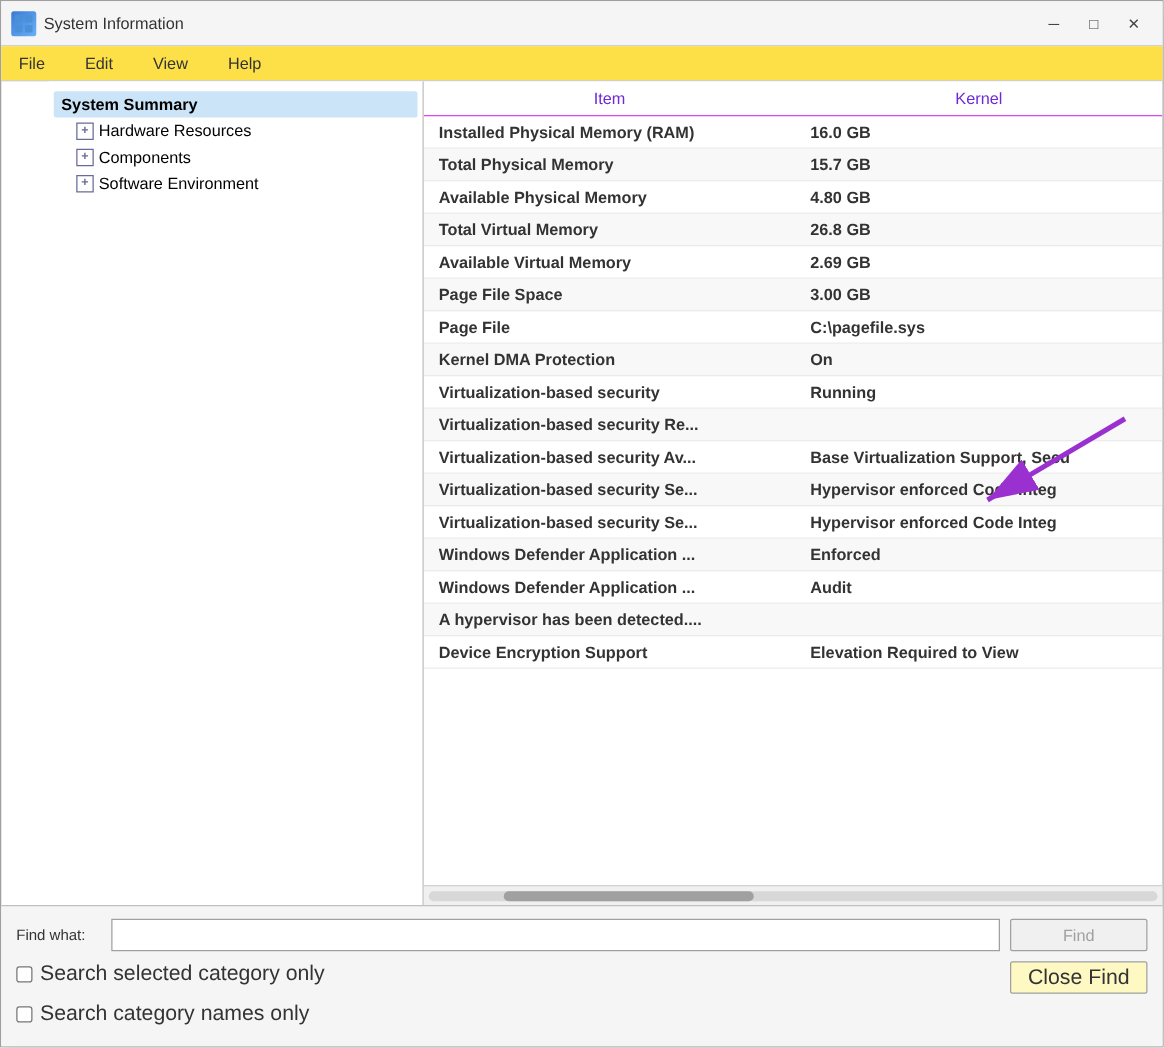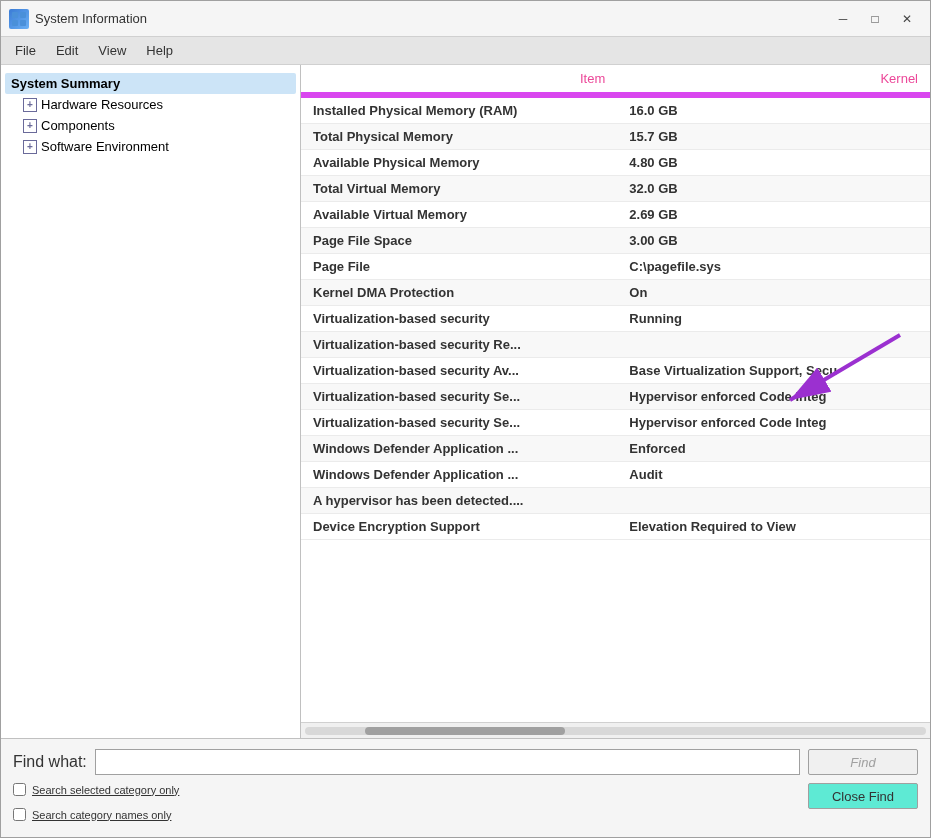--- a/index.html
+++ b/index.html
@@ -63,36 +63,37 @@
       cursor: pointer;
       display: flex;
       align-items: center;
       justify-content: center;
       font-size: 12px;
       color: #444;
       border-radius: 2px;
     }
     .menu-bar {
       display: flex;
-      gap: 0;
+      gap: 12px;
       padding: 2px 4px;
       border-bottom: 1px solid #d0d0d0;
-      background: #e5e5e5;
+      background: #fde047;
     }
     .menu-item {
       padding: 4px 10px;
       cursor: pointer;
       font-size: 13px;
       color: #333;
       border-radius: 2px;
     }
     .main-content {
       display: flex;
       flex: 1;
       overflow: hidden;
+      padding-left: 38px;
     }
     .sidebar {
       width: 300px;
       min-width: 300px;
       border-right: 1px solid #c0c0c0;
       padding: 8px 4px;
       background: #fff;
       overflow-y: auto;
     }
     .sidebar-item {
@@ -132,26 +133,26 @@
       flex: 1;
       overflow-y: scroll;
       overflow-x: auto;
       position: relative;
     }
     .data-table {
       width: 100%;
       border-collapse: collapse;
     }
     .data-table th {
-      text-align: right;
+      text-align: center;
       padding: 6px 12px;
       font-weight: normal;
       font-size: 13px;
-      color: #ec4899;
-      border-bottom: 6px solid #d946ef;
+      color: #6d28d9;
+      border-bottom: 1px solid #d946ef;
       background: #fff;
       position: sticky;
       top: 0;
       z-index: 1;
     }
     .data-table td {
       padding: 5px 12px;
       font-size: 13px;
       color: #333;
       border-bottom: 1px solid #ebebeb;
@@ -187,21 +188,21 @@
       background: #f5f5f5;
       padding: 10px 12px;
     }
     .find-row {
       display: flex;
       align-items: center;
       gap: 8px;
       margin-bottom: 8px;
     }
     .find-label {
-      font-size: 16px;
+      font-size: 12px;
       color: #333;
       min-width: 68px;
     }
     .find-input {
       flex: 1;
       height: 26px;
       border: 1px solid #a0a0a0;
       padding: 2px 6px;
       font-size: 13px;
       background: #fff;
@@ -209,42 +210,40 @@
     }
     .find-button {
       width: 110px;
       height: 26px;
       border: 1px solid #a0a0a0;
       background: #f0f0f0;
       font-size: 13px;
       color: #a0a0a0;
       cursor: pointer;
       border-radius: 2px;
-      font-style: italic;
     }
     .close-find-button {
       width: 110px;
       height: 26px;
       border: 1px solid #a0a0a0;
-      background: #5eead4;
-      font-size: 13px;
+      background: #fef9c3;
+      font-size: 17px;
       color: #333;
       cursor: pointer;
       border-radius: 2px;
     }
     .checkbox-row {
       display: flex;
       align-items: center;
       gap: 6px;
       margin-bottom: 6px;
     }
     .checkbox-row label {
-      font-size: 11px;
-      color: #333;
-      text-decoration: underline;
+      font-size: 17px;
+      color: #333;
       text-underline-offset: 1px;
     }
     .options-and-close {
       display: flex;
       justify-content: space-between;
       align-items: flex-start;
     }
     .options-col { display: flex; flex-direction: column; gap: 6px; }
     .button-col { display: flex; flex-direction: column; gap: 4px; align-items: flex-end; justify-content: flex-end; }
     
@@ -318,21 +317,21 @@
               <tr>
                 <td>Total Physical Memory</td>
                 <td>15.7 GB</td>
               </tr>
               <tr>
                 <td>Available Physical Memory</td>
                 <td>4.80 GB</td>
               </tr>
               <tr>
                 <td>Total Virtual Memory</td>
-                <td>32.0 GB</td>
+                <td>26.8 GB</td>
               </tr>
               <tr>
                 <td>Available Virtual Memory</td>
                 <td>2.69 GB</td>
               </tr>
               <tr>
                 <td>Page File Space</td>
                 <td>3.00 GB</td>
               </tr>
               <tr>

